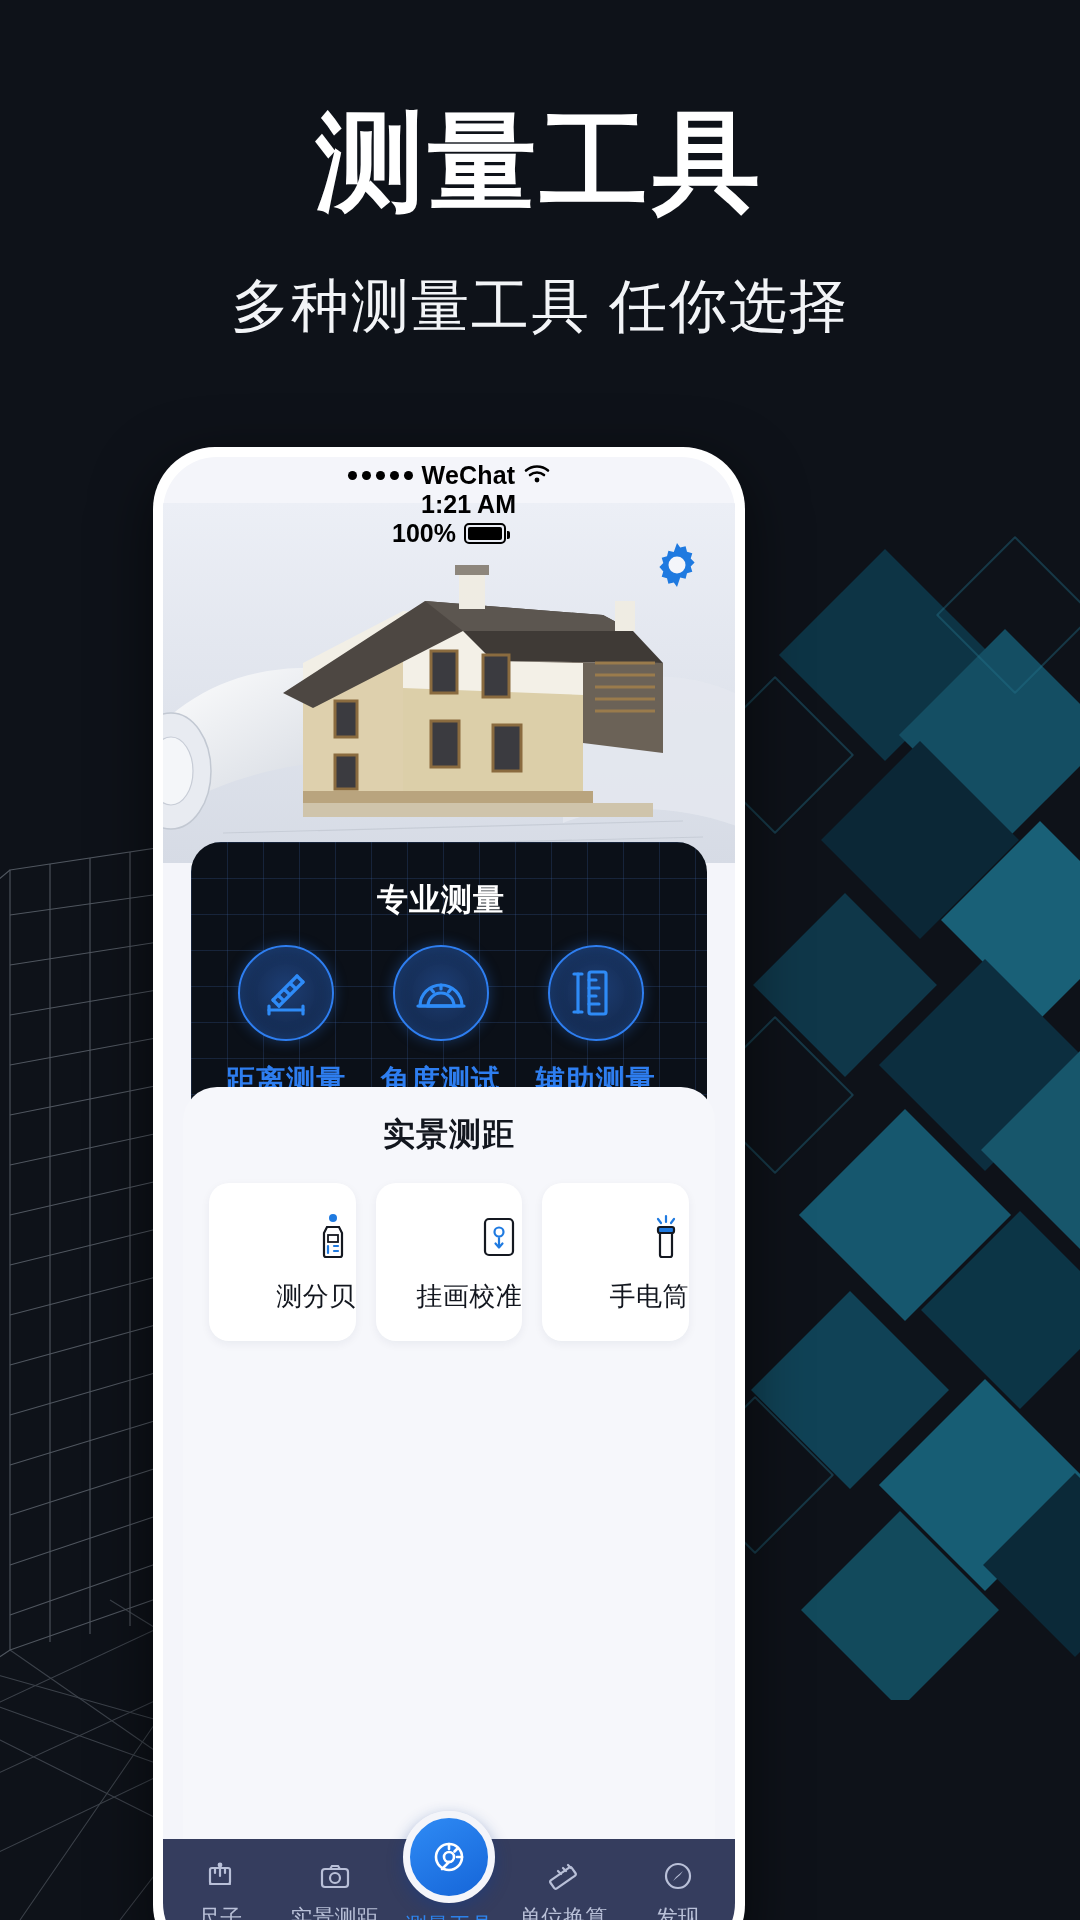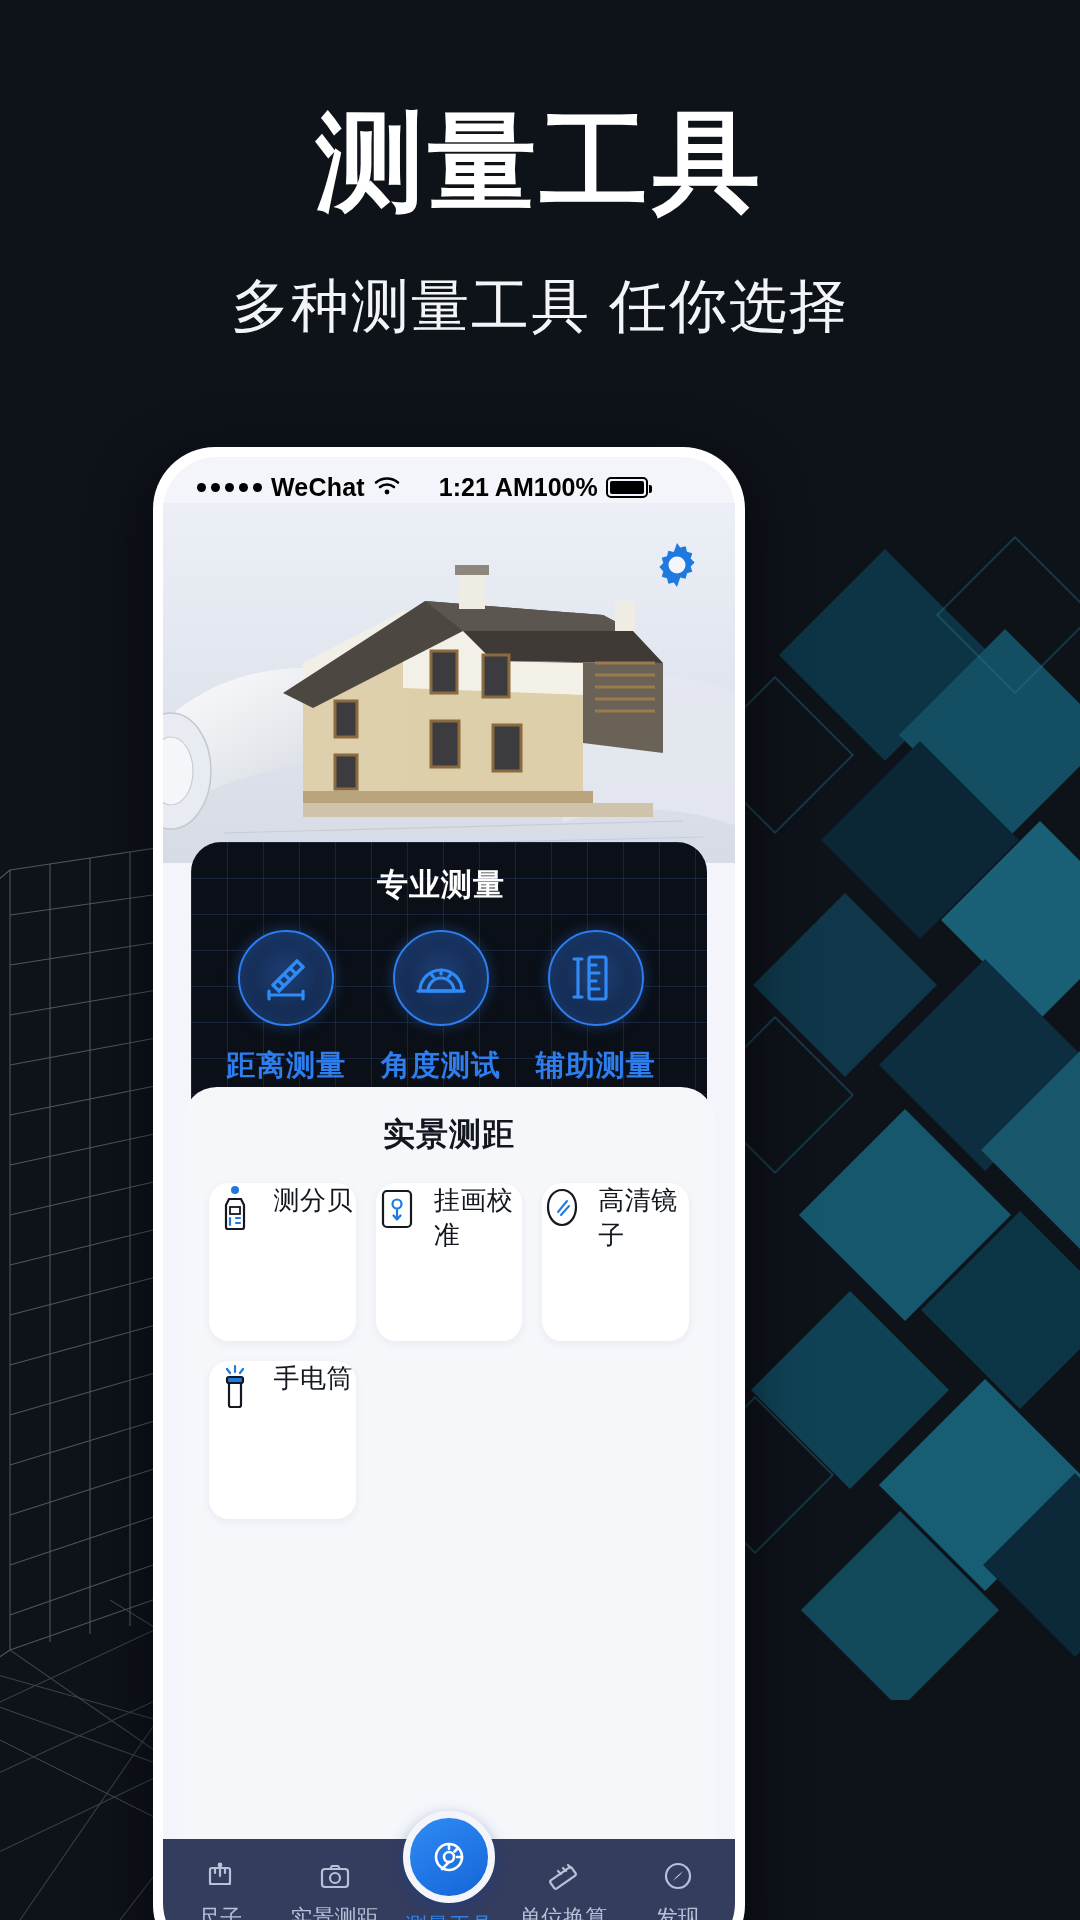--- a/index.html
+++ b/index.html
@@ -62,20 +62,21 @@
   
   .statusbar {
     height:56px;
     display:flex; align-items:center;
     padding:4px 34px 0 34px;
     color:#000;
     font-size:25px;
     font-weight:600;
     position:relative;
     z-index:6;
+    flex-direction:column;
   }
   .sb-left { display:flex; align-items:center; gap:9px; flex:1; }
   .sb-dots { display:flex; gap:5px; align-items:center; }
   .sb-dots i { width:9px; height:9px; border-radius:50%; background:#000; display:block; }
   .sb-carrier { font-size:25px; letter-spacing:.2px; }
   .sb-center { flex:0 0 auto; font-size:25px; font-weight:700;margin-left:39px; }
   .sb-right { flex:1; display:flex; align-items:center; gap:8px; }
   .sb-batt {
     width:42px; height:21px; border:2.5px solid #000; border-radius:5px;
     position:relative; padding:2px;
@@ -106,21 +107,21 @@
     overflow:hidden;
     z-index:4;
   }
   .pro-grid {
     position:absolute; inset:0;
     background-image:
       linear-gradient(to right, rgba(64,110,180,.22) 1px, transparent 1px),
       linear-gradient(to bottom, rgba(64,110,180,.22) 1px, transparent 1px);
     background-size:36px 36px;
   }
-  .pro-inner { position:relative; z-index:2; padding:22px 16px 0 0; }
+  .pro-inner { position:relative; z-index:2; padding:22px 16px 0 0;margin-top:15px; }
   .pro-title {
     text-align:center; color:#ffffff; font-size:31px; font-weight:bold;
     letter-spacing:1px;
   }
   .pro-items {
     display:flex; justify-content:space-around; align-items:flex-start;
     margin-top:24px; padding:0 18px;
   }
   .pro-item { width:150px; text-align:center; }
   .pro-circle {
@@ -150,21 +151,21 @@
   .aux-grid {
     display:grid;
     grid-template-columns:repeat(3,1fr);
     gap:20px;
     padding:26px 26px 0 26px;
   }
   .aux-cell {
     background:#ffffff;
     border-radius:20px;
     height:158px;
-    display:flex; align-items:flex-start; justify-content:center;
+    display:flex; flex-direction:column; align-items:flex-end; justify-content:center;
     gap:16px;
     box-shadow:0 3px 10px rgba(20,30,60,.06);
   }
   .aux-ic { width:46px; height:52px; display:flex; align-items:center; justify-content:center; }
   .aux-label { font-size:26px; color:#12161e; letter-spacing:.5px; }
 
   
   .tabbar {
     position:absolute; left:0; right:0; bottom:0; height:118px;
     background:#353d5e;
@@ -452,30 +453,20 @@
             <svg width="42" height="48" viewBox="0 0 42 48" fill="none">
               <rect x="7" y="6" width="28" height="36" rx="4" stroke="#141820" stroke-width="2.2"></rect>
               <circle cx="21" cy="19" r="4.5" stroke="#1f7ae0" stroke-width="2.2"></circle>
               <path d="M21 25 v9" stroke="#1f7ae0" stroke-width="2.2" stroke-linecap="round"></path>
               <path d="M17.5 30.5 L21 34.5 L24.5 30.5" stroke="#1f7ae0" stroke-width="2.2" stroke-linecap="round" stroke-linejoin="round"></path>
             </svg>
           </span>
           <span class="aux-label">挂画校准</span>
         </div>
 
-        <div class="aux-cell">
-          <span class="aux-ic">
-            <svg width="40" height="48" viewBox="0 0 40 48" fill="none">
-              <path d="M20 5 C29 5 34 13 34 22 C34 32 28 40 20 40 C12 40 6 32 6 22 C6 13 11 5 20 5 Z" stroke="#141820" stroke-width="2.2"></path>
-              <path d="M16 27 L25 16" stroke="#1f7ae0" stroke-width="2" stroke-linecap="round"></path>
-              <path d="M19 30 L27 21" stroke="#1f7ae0" stroke-width="2" stroke-linecap="round"></path>
-            </svg>
-          </span>
-          <span class="aux-label">高清镜子</span>
-        </div>
 
         <div class="aux-cell">
           <span class="aux-ic">
             <svg width="34" height="48" viewBox="0 0 34 48" fill="none">
               <path d="M17 3 v6" stroke="#1f7ae0" stroke-width="2.2" stroke-linecap="round"></path>
               <path d="M9 6 l3 4" stroke="#1f7ae0" stroke-width="2.2" stroke-linecap="round"></path>
               <path d="M25 6 l-3 4" stroke="#1f7ae0" stroke-width="2.2" stroke-linecap="round"></path>
               <rect x="9" y="14" width="16" height="6" rx="2" stroke="#141820" stroke-width="2.2" fill="#1f7ae0"></rect>
               <path d="M11 20 h12 v22 a2 2 0 0 1-2 2 h-8 a2 2 0 0 1-2-2 z" stroke="#141820" stroke-width="2.2" fill="#fff"></path>
             </svg>

